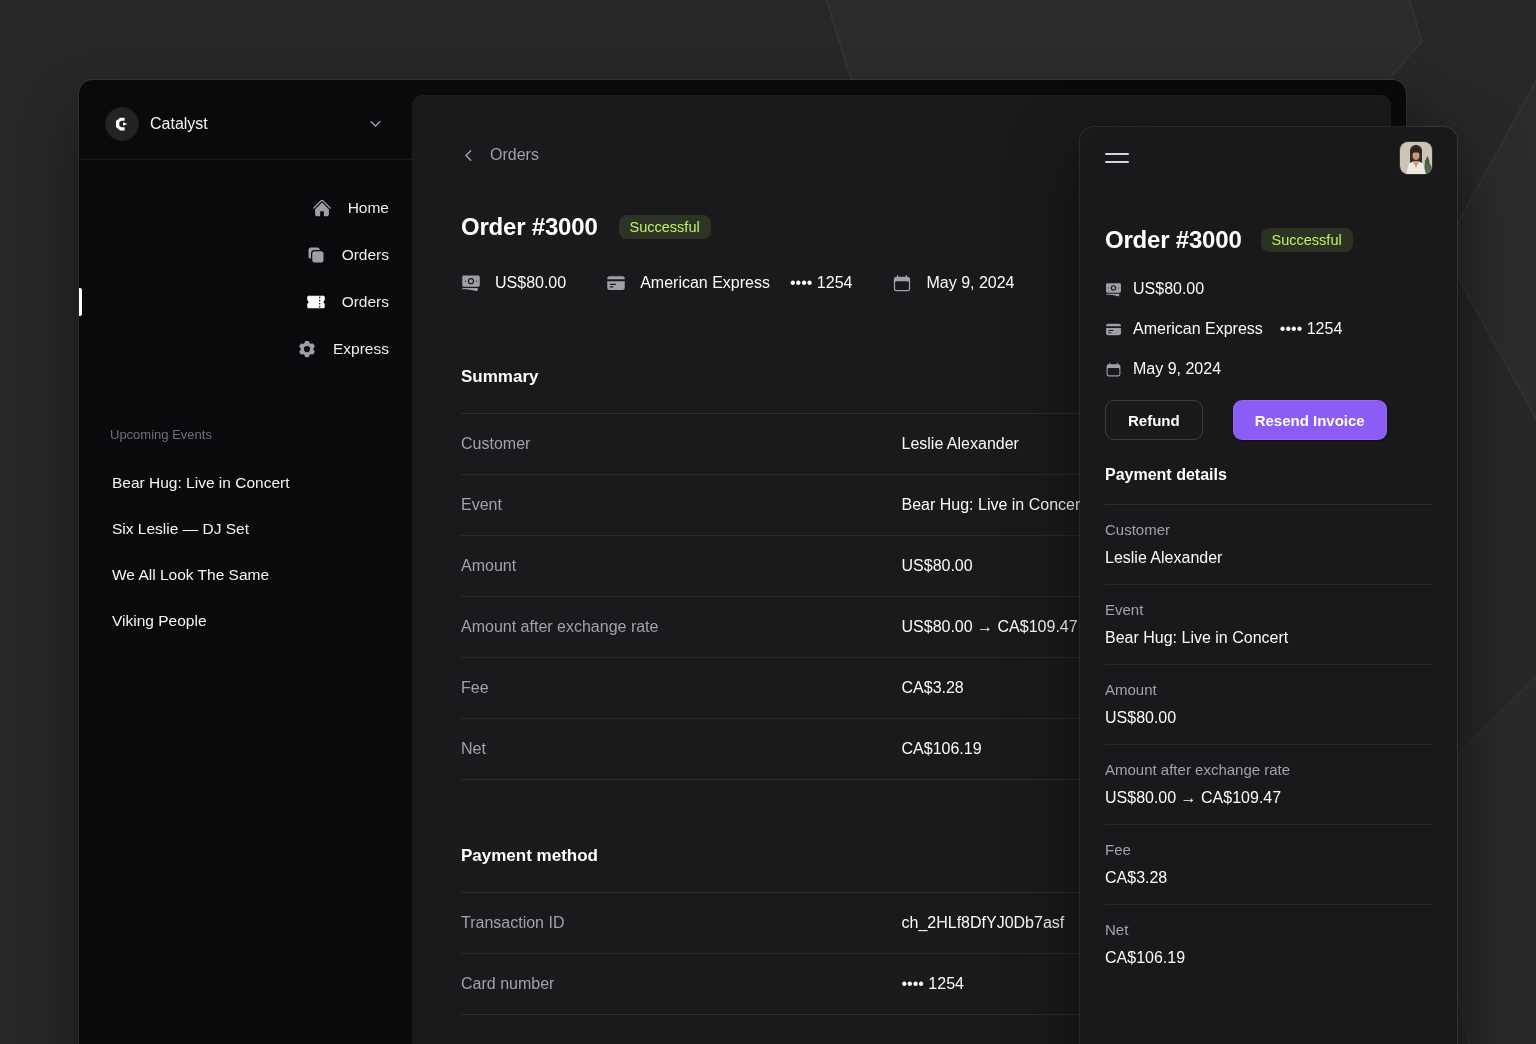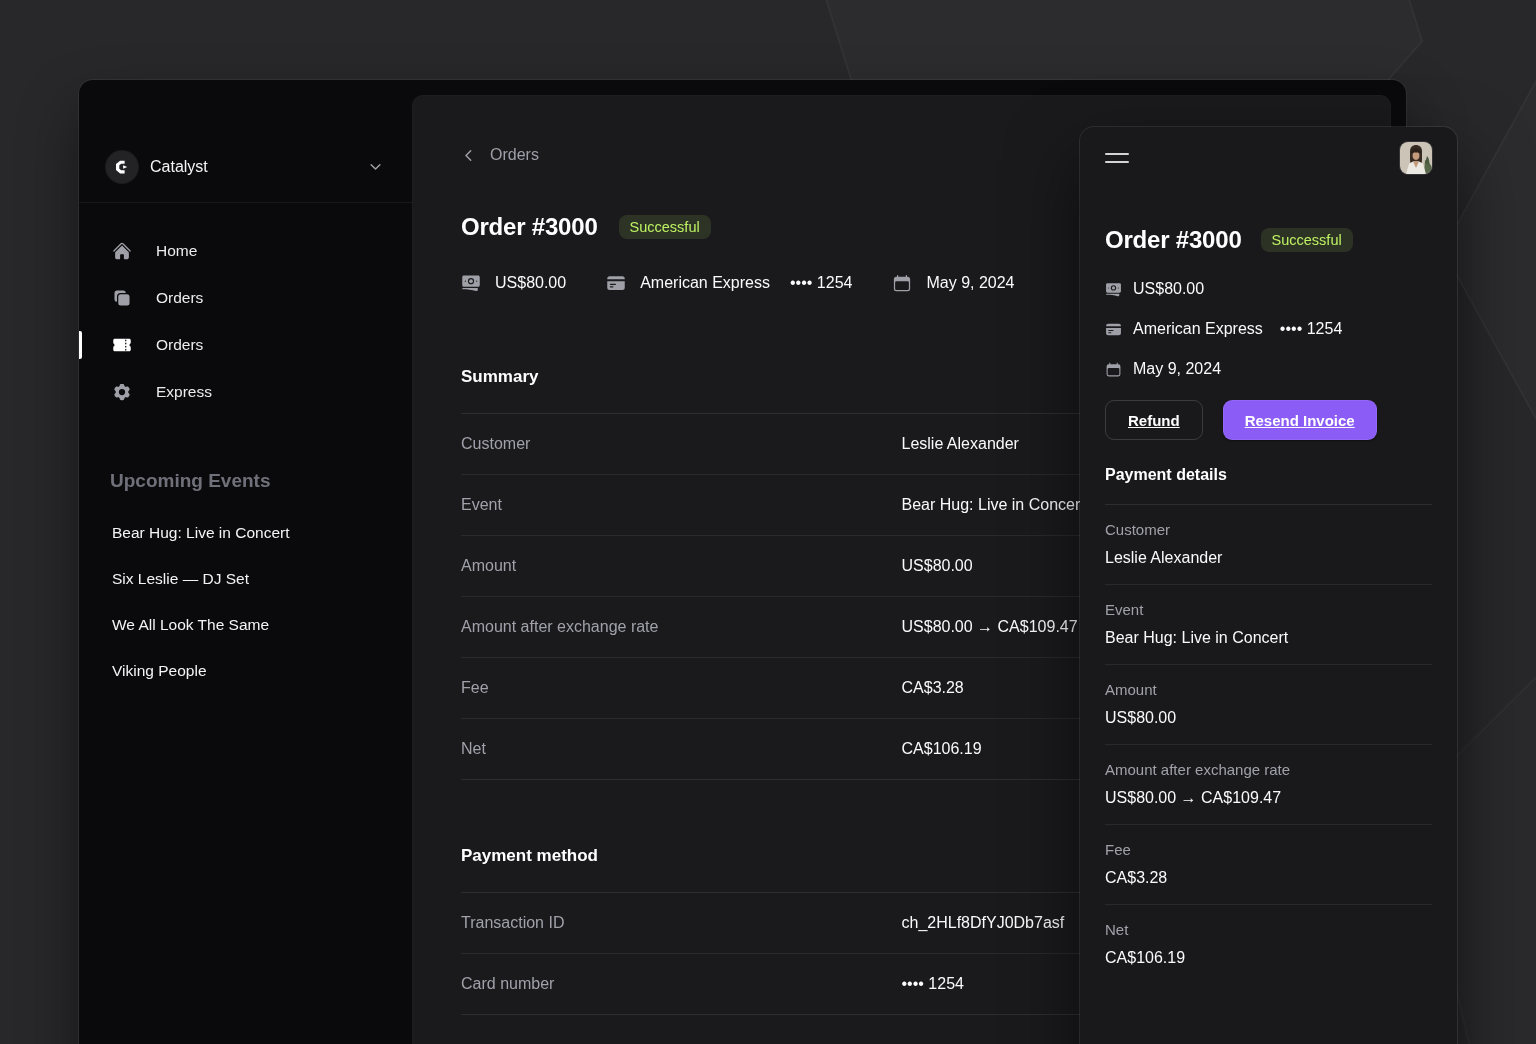--- a/index.html
+++ b/index.html
@@ -29,47 +29,47 @@
     position:absolute; left:79px; top:80px; width:1327px; height:1010px;
     background:#0a0a0c; border-radius:14px; z-index:1;
     box-shadow:0 0 0 1px rgba(255,255,255,0.06), 0 30px 60px rgba(0,0,0,0.45);
   }
 
   
   .sidebar { position:absolute; left:0; top:0; width:334px; height:100%; }
   .sidebar-header {
     height:80px; display:flex; align-items:center; padding:8px 30px 0 27px;
     border-bottom:1px solid rgba(255,255,255,0.06);
-    margin-top:43px;
   }
   .brand-logo {
     width:32px; height:32px; border-radius:50%; background:#232326; flex:none;
     display:flex; align-items:center; justify-content:center;
     box-shadow:0 0 0 1px rgba(255,255,255,0.08);
   }
   .brand-name { margin-left:12px; font-size:16px; font-weight:500; color:#f4f4f5; }
   .brand-chevron { margin-left:auto; color:#9f9fa8; display:flex; }
 
   .nav { margin-top:30px; padding:0 14px; }
   .nav-item {
-    position:relative; display:flex; align-items:center; gap:24px;
+    position:relative; display:flex; align-items:center; gap:16px;
     padding:8px 10px 8px 19px; border-radius:8px; margin-bottom:11px;
     cursor:pointer;
+    justify-content:flex-end;
   }
   .nav-item .nicon { width:20px; height:20px; color:#9f9fa8; display:flex; flex:none; }
   .nav-item span.lbl { font-size:15.5px; font-weight:500; color:#ececee; }
   .nav-item.active .nicon { color:#ffffff; }
   .nav-item.active::before {
     content:""; position:absolute; left:-14px; top:4px; bottom:4px; width:3px;
     background:#ffffff; border-radius:0 2px 2px 0;
   }
 
   .side-section-title {
     margin:60px 14px 24px; padding-left:17px;
-    font-size:19px; font-weight:700; color:#70707a;
+    font-size:13px; font-weight:400; color:#70707a;
   }
   .side-event {
     display:block; padding:8px 10px 8px 19px; margin:0 14px 12px; border-radius:8px;
     font-size:15.5px; font-weight:500; color:#f4f4f5; cursor:pointer;
   }
 
   
   .content-card {
     position:absolute; left:334px; top:16px; right:16px; bottom:-2px;
     background:#1a1a1d; border-radius:10px;
@@ -118,21 +118,21 @@
   .hamburger b { display:block; height:2px; width:24px; background:#d4d4d8; border-radius:2px; }
   .avatar { width:32px; height:32px; border-radius:8px; overflow:hidden; flex:none; cursor:pointer; box-shadow:0 0 0 1px rgba(255,255,255,0.12); }
 
   .panel-title-row { margin-top:52px; display:flex; align-items:center; gap:20px; }
   h2.panel-title { font-size:24px; font-weight:700; letter-spacing:-0.2px; color:#ffffff; }
 
   .panel-meta { margin-top:26px; list-style:none; }
   .panel-meta li { display:flex; align-items:center; gap:11px; margin-bottom:22px; font-size:16px; color:#fafafa; }
   .panel-meta .micon { width:17px; height:17px; color:#9f9fa8; display:flex; flex:none; }
 
-  .panel-buttons { margin-top:6px; display:flex; gap:20px;text-decoration:underline; }
+  .panel-buttons { margin-top:6px; display:flex; gap:30px; }
   .btn { font-family:inherit; font-size:15px; font-weight:600; color:#ffffff; border-radius:9px; height:40px; cursor:pointer; }
   .btn-outline { background:transparent; border:1px solid rgba(255,255,255,0.15); padding:0 22px; }
   .btn-solid { background:#8b5cf6; border:1px solid rgba(255,255,255,0.08); padding:0 21px; box-shadow:0 1px 2px rgba(0,0,0,0.4); }
 
   .panel-section-heading { margin-top:26px; font-size:16px; font-weight:600; color:#ffffff; }
   .p-rows { margin-top:20px; border-top:1px solid rgba(255,255,255,0.09); }
   .p-row { padding:16px 0 17px; }
   .p-row + .p-row { border-top:1px solid rgba(255,255,255,0.07); }
   .p-row .plabel { display:block; color:#a1a1aa; font-size:15px; }
   .p-row .pvalue { display:block; margin-top:11px; color:#fafafa; font-size:16px; }

